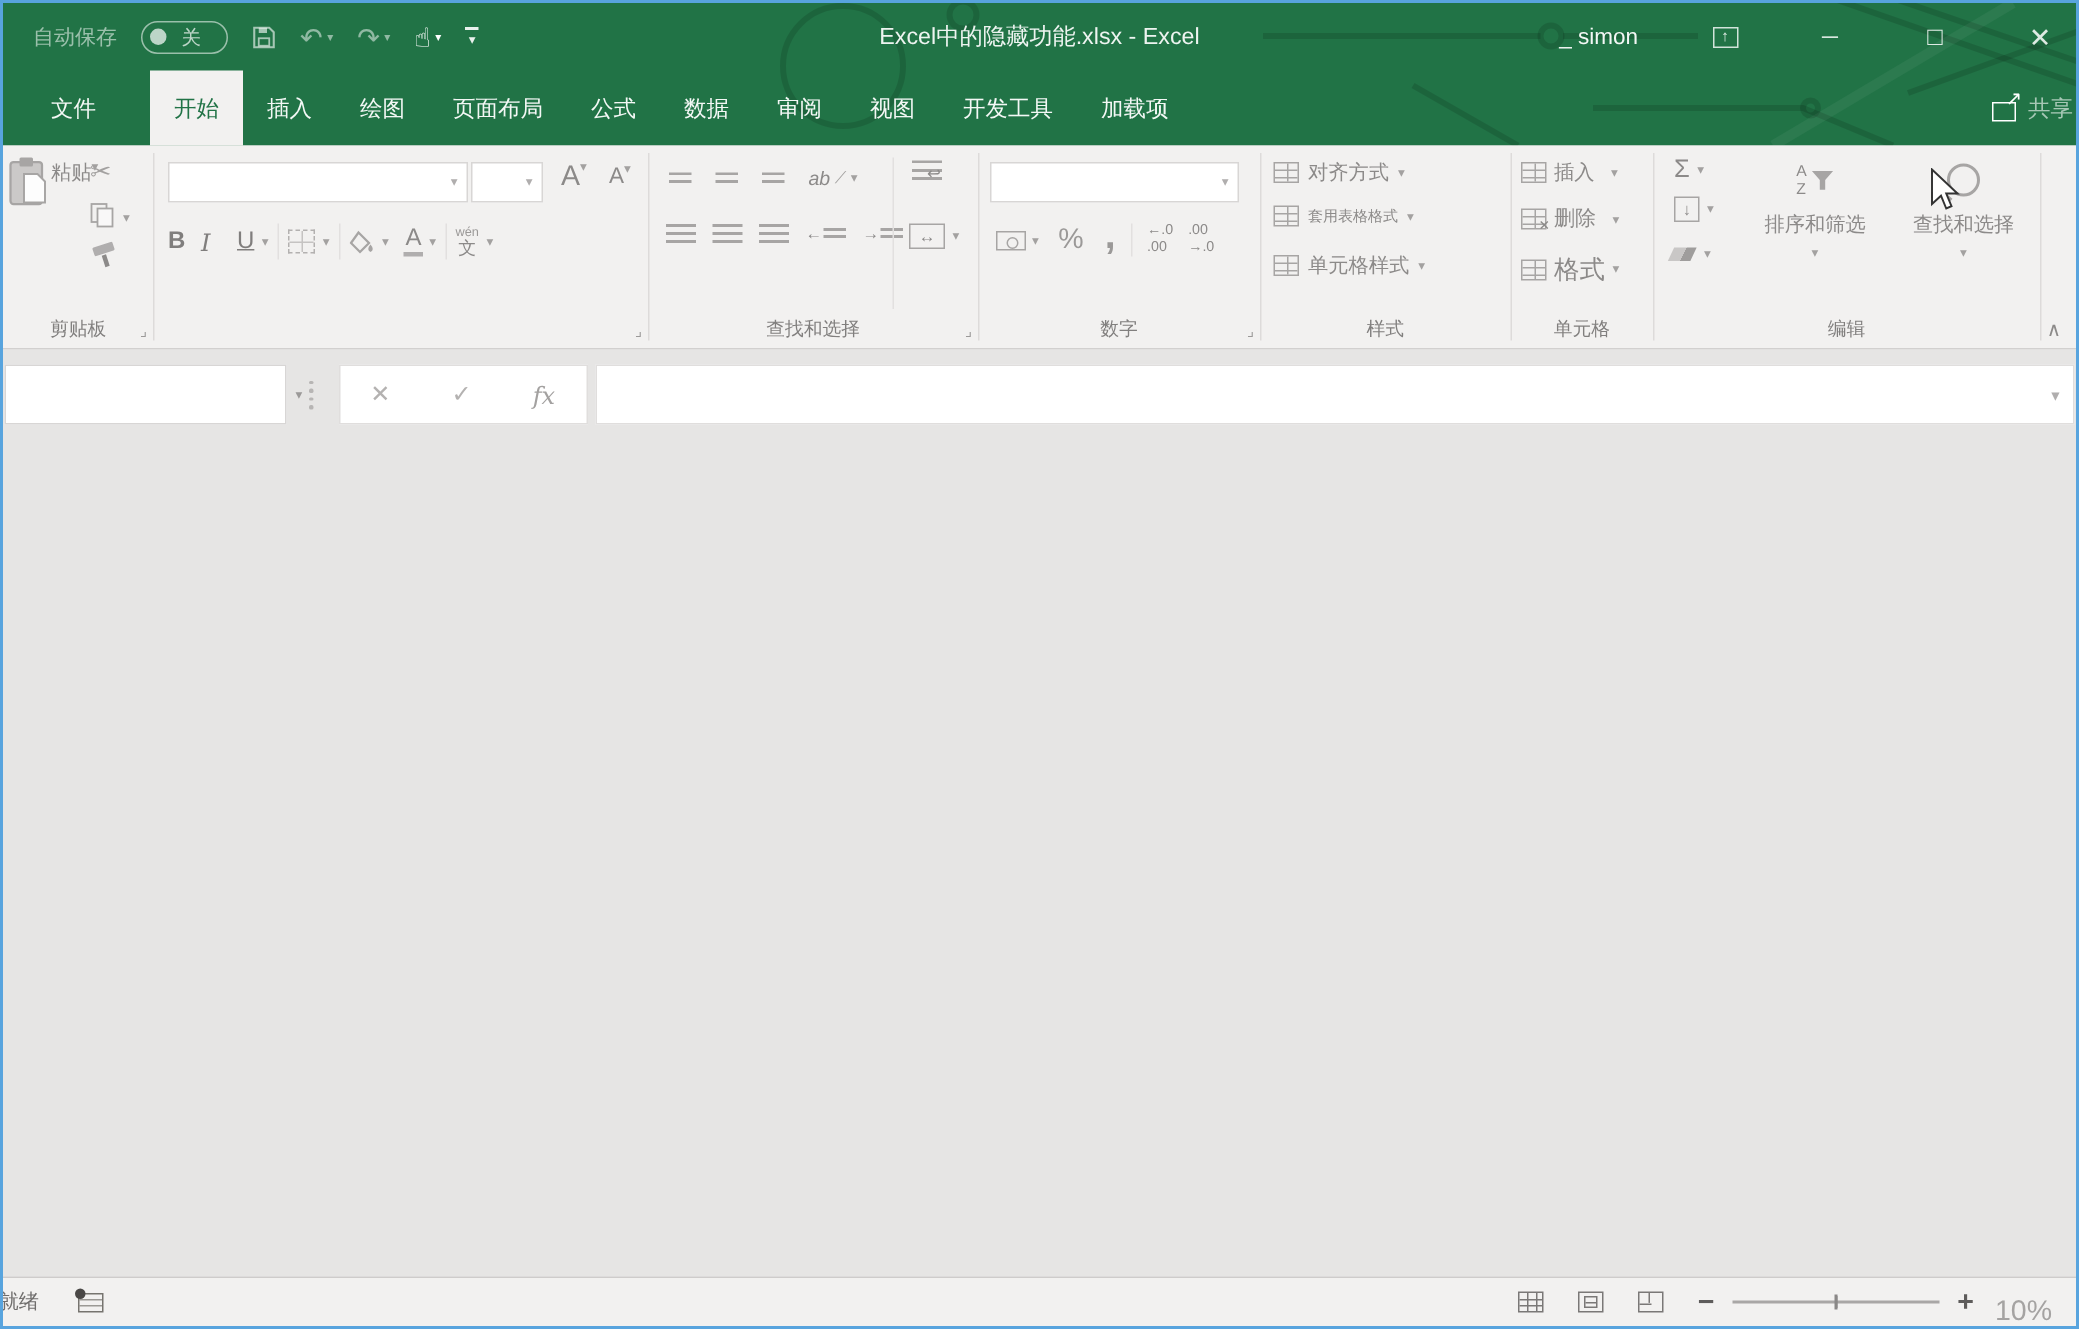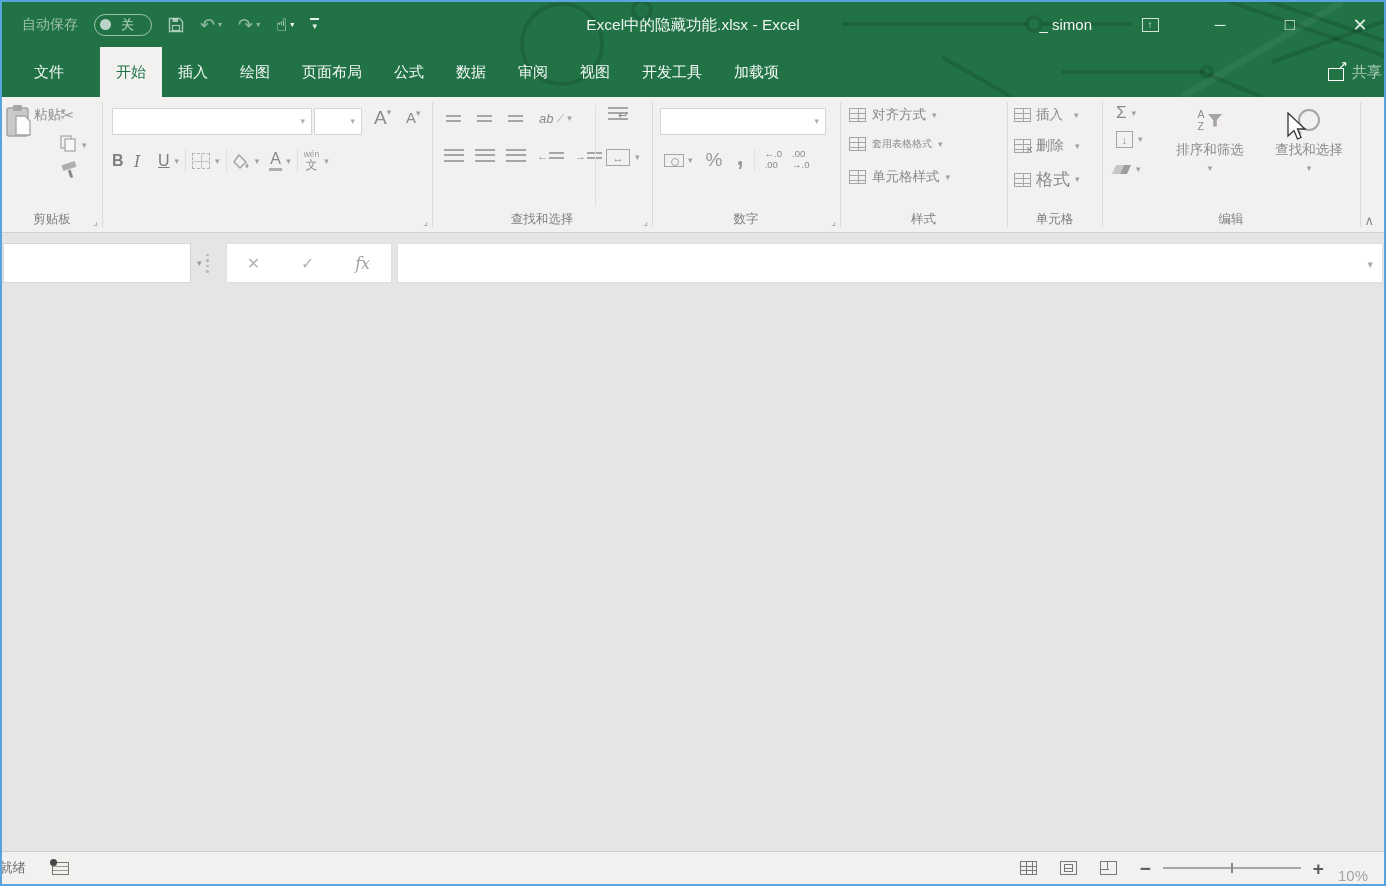--- a/index.html
+++ b/index.html
@@ -105,21 +105,21 @@
   .viewicon.layout{position:relative;}
   .viewicon.layout:after{content:"";position:absolute;left:3px;top:2px;right:3px;bottom:2px;border:1px solid #7a7877;
     background:linear-gradient(#7a7877,#7a7877) 0 3px/100% 1px no-repeat;}
   .viewicon.pbreak{background:linear-gradient(#7a7877,#7a7877) 6px 0/1px 55% no-repeat,
     linear-gradient(#7a7877,#7a7877) 0 7px/55% 1px no-repeat;}
   .zoomctl{display:flex;align-items:center;gap:12px;}
   .zminus,.zplus{font-size:19px;color:#5e5c5b;font-weight:bold;line-height:1;}
   .ztrack{position:relative;width:138px;height:2px;background:#a9a7a6;}
   .ztick{position:absolute;left:50%;top:-3px;width:1px;height:8px;background:#8a8887;}
   .zhandle{position:absolute;left:calc(50% - 1px);top:-4px;width:2.5px;height:10px;background:#8a8887;}
-  .zlabel{font-size:15px;color:#a5a3a2;margin-left:2px;margin-top:14px;}
+  .zlabel{font-size:19px;color:#a5a3a2;margin-left:2px;margin-top:14px;}
 
   .cursor{position:absolute;left:1284px;top:110px;z-index:99;pointer-events:none;}
 </style>
 </head>
 <body>
 
 <div class="window">
 
   <div class="header">
     <svg class="deco" width="1386" height="95" viewBox="0 0 1386 95">

